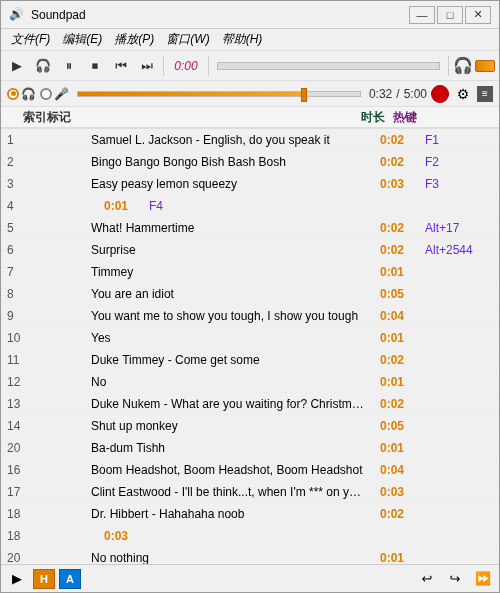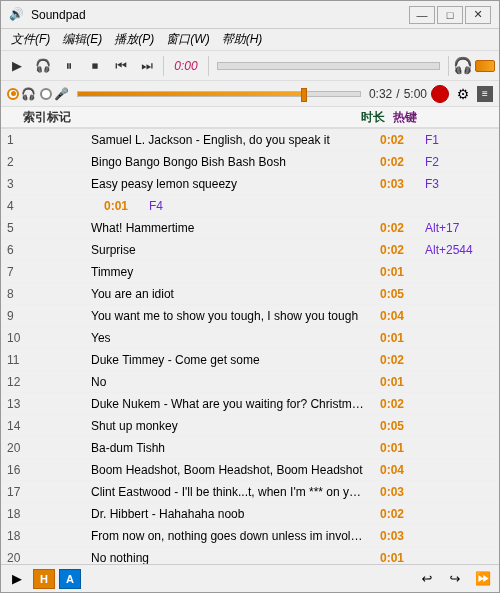--- a/index.html
+++ b/index.html
@@ -484,21 +484,20 @@
       <div class="table-row">
     <div class="row-num">18</div>
     <div class="row-mark"></div>
     <div class="row-name">Dr. Hibbert - Hahahaha noob</div>
     <div class="row-duration">0:02</div>
     <div class="row-hotkey"></div>
   </div>
       <div class="table-row">
     <div class="row-num">18</div>
     <div class="row-mark"></div>
-    <div class="row-name">From now on, nothing goes down unless im involved</div>
     <div class="row-duration">0:03</div>
     <div class="row-hotkey"></div>
   </div>
       <div class="table-row">
     <div class="row-num">20</div>
     <div class="row-mark"></div>
     <div class="row-name">No nothing</div>
     <div class="row-duration">0:01</div>
     <div class="row-hotkey"></div>
   </div>

